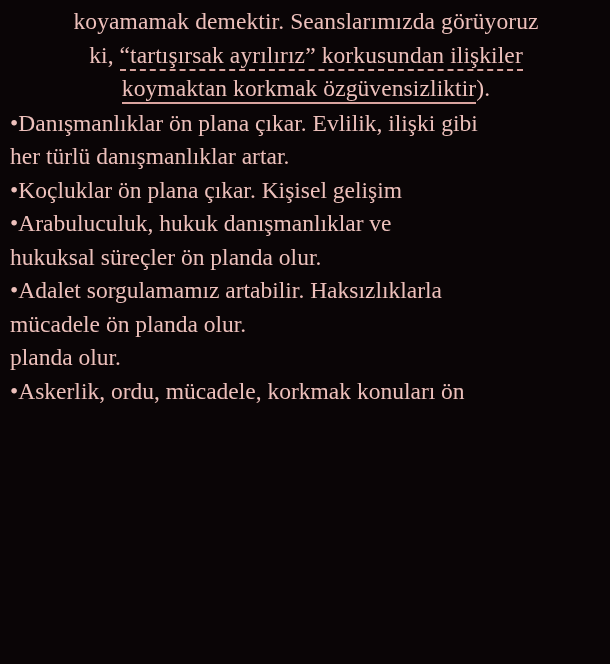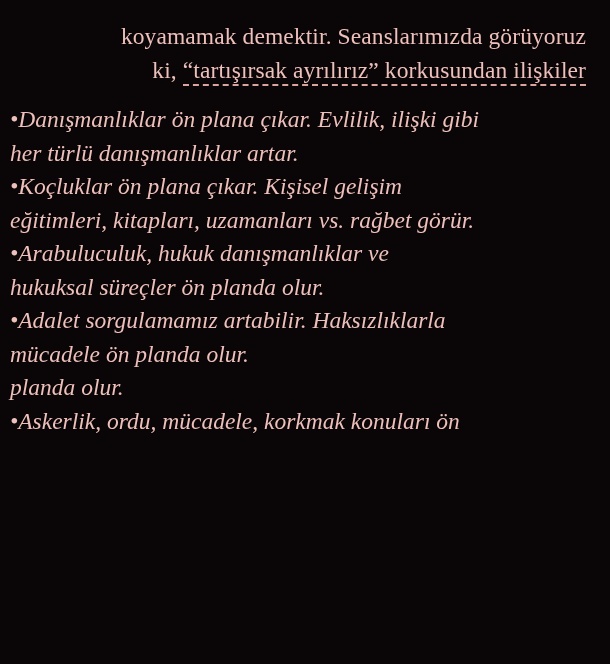--- a/index.html
+++ b/index.html
@@ -20,22 +20,22 @@
     color: #e9b9b5;
     box-sizing: border-box;
     padding: 4px 8px 0 10px;
     position: relative;
   }
   .para {
     font-size: 23.5px;
     line-height: 33.5px;
     letter-spacing: 0.1px;
     color: #edc0bb;
-    margin: 16px;
-    text-align: right;
+    margin: 1px;
+    text-align: center;
     white-space: normal;
   }
   .line {
     display: block;
     white-space: nowrap;
   }
   
   .u-dash {
     border-bottom: 2px dashed #d9a49f;
     padding-bottom: 1px;
@@ -52,45 +52,46 @@
   .bullets li {
     font-size: 23.5px;
     line-height: 33.5px;
     color: #edc0bb;
     margin: 0;
     padding: 0;
   }
   .bullets li .line {
     display: block;
     white-space: nowrap;
-    font-style: italic;
   }
 </style>
 </head>
 <body>
 
 <div id="page">
 
   <div class="para">
     <span class="line">
       <span>koyamamak demektir. Seanslarımızda görüyoruz</span>
     </span>
     <span class="line">
       <span>ki, </span><span class="u-dash">“tartışırsak ayrılırız” korkusundan ilişkiler</span>
     </span>
+    <span class="line">
+      <span class="u-solid">koymaktan korkmak özgüvensizliktir</span><span>).</span>
+    </span>
   </div>
 
   <ul class="bullets">
     <li>
       <span class="line">•Danışmanlıklar ön plana çıkar. Evlilik, ilişki gibi</span>
       <span class="line">her türlü danışmanlıklar artar.</span>
     </li>
     <li>
       <span class="line">•Koçluklar ön plana çıkar. Kişisel gelişim</span>
-      <span class="line">eğitimleri, kitapları, uzamanları vs. rağbet görür.</span>
     </li>
     <li>
       <span class="line">•Arabuluculuk, hukuk danışmanlıklar ve</span>
       <span class="line">hukuksal süreçler ön planda olur.</span>
     </li>
     <li>
       <span class="line">•Adalet sorgulamamız artabilir. Haksızlıklarla</span>
       <span class="line">mücadele ön planda olur.</span>
     </li>
     <li>

